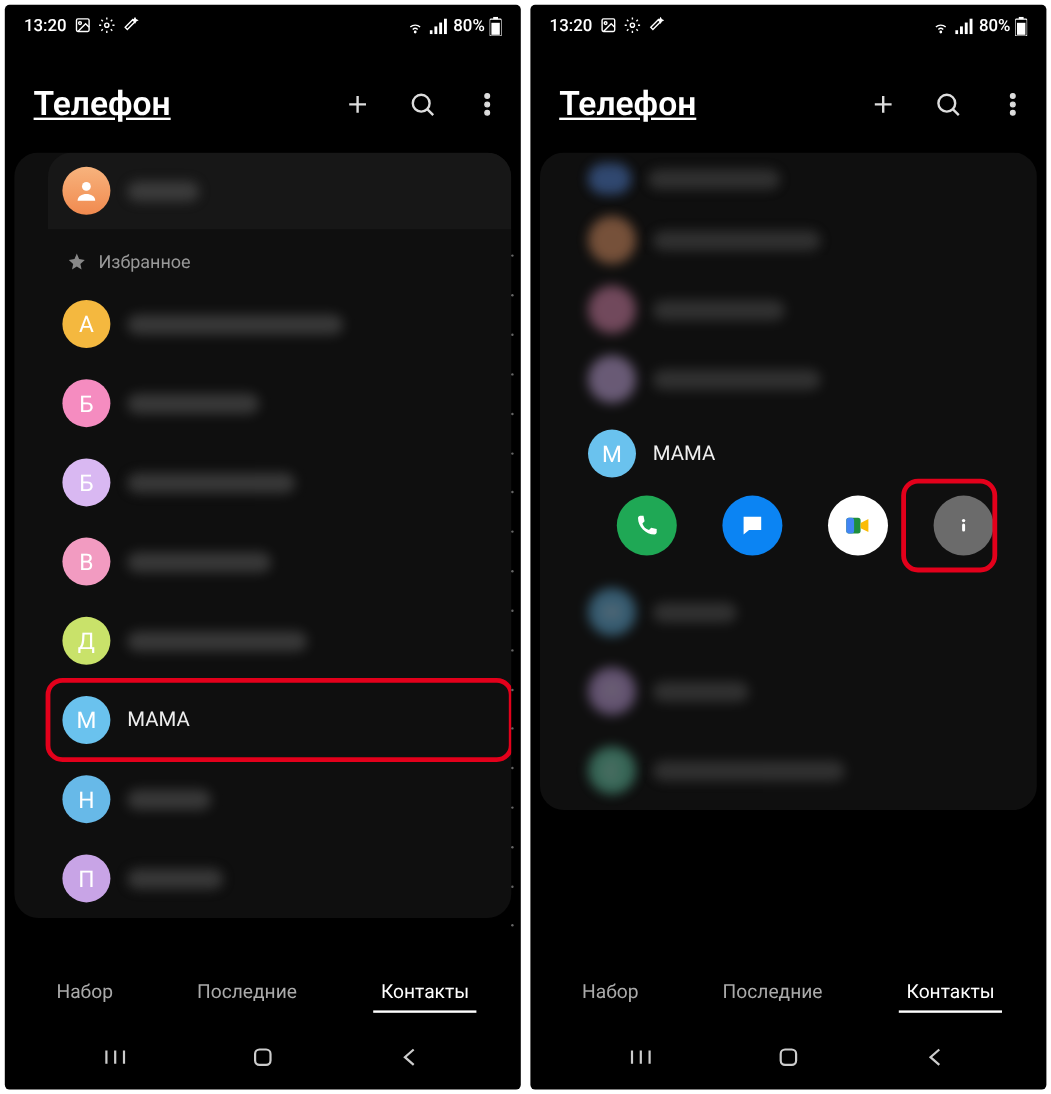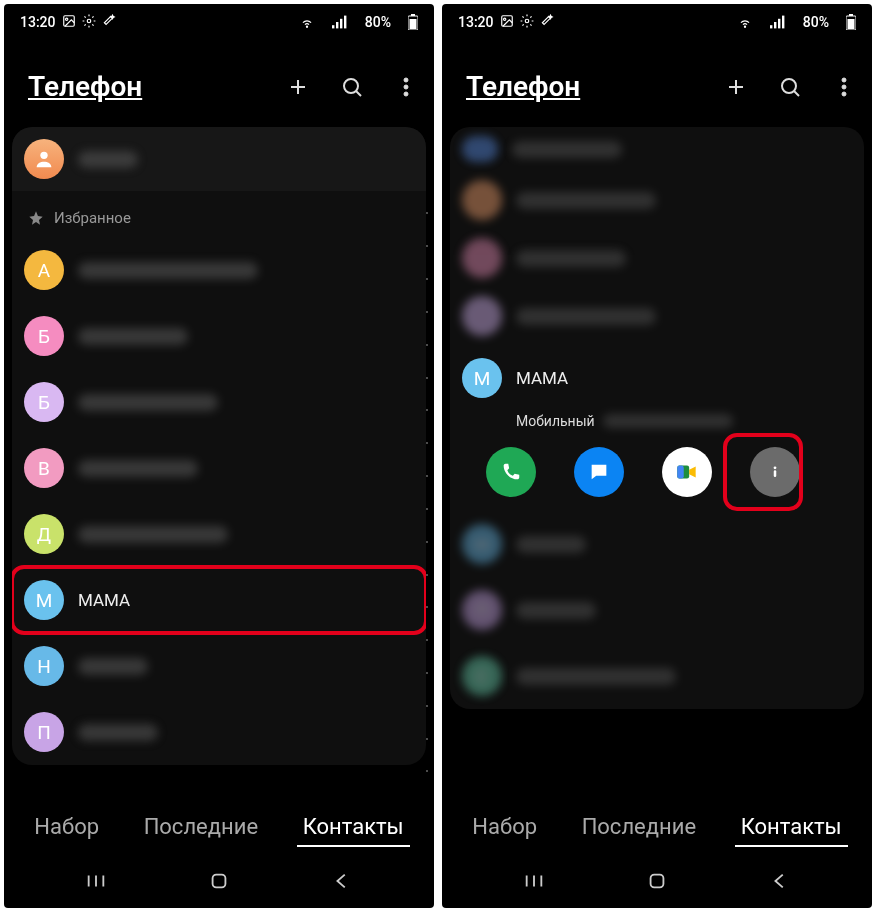--- a/index.html
+++ b/index.html
@@ -1,39 +1,39 @@
 <!DOCTYPE html>
 <html><head>
 <meta charset="utf-8">
 <style>
   * { box-sizing: border-box; margin: 0; padding: 0; }
   body { background: #fff; font-family: -apple-system, Roboto, "Segoe UI", sans-serif; display: flex; gap: 8px; padding: 4px; }
   .phone { width: 430px; height: 904px; background: #000; border-radius: 4px; position: relative; overflow: hidden; display: flex; flex-direction: column; }
   .statusbar { height: 36px; display: flex; justify-content: space-between; align-items: center; padding: 0 16px; color: #fff; font-size: 14px; font-weight: 500; }
   .statusbar .left { display: flex; align-items: flex-start; gap: 6px; }
-  .statusbar .right { display: flex; align-items: center; gap: 17px; }
+  .statusbar .right { display: flex; align-items: center; gap: 4px; }
   .ico { display: inline-flex; align-items: center; justify-content: center; }
   .appheader { display: flex; align-items: center; justify-content: space-between; padding: 30px 16px 24px 24px; }
   .appheader h1 { font-size: 28px; font-weight: 600; color: #fff; text-decoration: underline; }
   .headicons { display: flex; align-items: center; gap: 30px; }
   .headicons .ico svg { stroke: #ddd; }
   .content { flex: 1; position: relative; overflow: hidden; padding: 0 8px; }
-  .card { background: #0f0f0f; border-radius: 20px; overflow: hidden; position: relative; }
+  .card { background: #0f0f0f; border-radius: 20px; overflow: hidden; position: relative; padding-left: 28px; }
   .selfrow { display: flex; align-items: center; height: 64px; padding: 0 12px; gap: 14px; background: #171717; border-radius: 20px 20px 0 0; margin-bottom: 4px; }
   .selfrow .avatar { width: 40px; height: 40px; border-radius: 50%; background: linear-gradient(#f7b37d,#f18a4f); display:flex;align-items:center;justify-content:center; }
   .sectionhead { display: flex; align-items: center; gap: 10px; padding: 14px 16px 10px; color: #999; font-size: 15px; }
   .contactrow { display: flex; align-items: center; height: 66px; padding: 0 12px; gap: 14px; position: relative; }
   .avatar { width: 40px; height: 40px; border-radius: 50%; display: flex; align-items: center; justify-content: center; font-size: 19px; color: #fff; font-weight: 400; flex-shrink: 0; }
   .name { color: #eee; font-size: 17px; }
   .blurred { filter: blur(5px); opacity: .55; }
   .blurredsm { filter: blur(5px); opacity: .45; }
   .scrolltrack { position: absolute; right: 2px; top: 70px; bottom: 10px; width: 10px; display: flex; flex-direction: column; justify-content: space-around; align-items: center; }
   .dot { width: 2px; height: 2px; background: #666; border-radius: 50%; }
   .tabs { display: flex; justify-content: space-around; align-items: center; height: 56px; padding: 0 8px; }
-  .tab { color: #aaa; font-size: 22px; padding: 8px 6px; position: relative; }
+  .tab { color: #aaa; font-size: 16px; padding: 8px 6px; position: relative; }
   .tab.active { color: #fff; }
   .tab.active::after { content:""; position:absolute; left:0; right:0; bottom:0; height:2px; background:#fff; }
   .navbar { height: 54px; display: flex; justify-content: space-around; align-items: center; padding: 0 30px; }
   .highlightbox { position:absolute; border: 4px solid #e3001b; border-radius: 14px; pointer-events: none; }
   .expanded-area { padding: 2px 12px 14px 66px; }
   .phonetype { color: #ddd; font-size: 14px; margin-bottom: 18px; display:flex; gap:8px; align-items:center;}
   .actbtns { display: flex; gap: 38px; justify-content: flex-start; padding-left: 0; }
   .actbtn { width: 50px; height: 50px; border-radius: 50%; display:flex; align-items:center; justify-content:center; flex-shrink:0; }
   .green { background:#1fa855; }
   .blue { background:#0b84f3; }
@@ -332,24 +332,20 @@
           <div class="blurname blurredsm" style="width:140px"></div>
         </div>
 
       <div class="contactrow">
         <div class="avatar" style="background:#6ac2ee">
             <span>М</span>
           </div>
         <div class="name">МАМА</div>
       </div>
       <div class="expanded-area">
-        <div class="phonetype">
-          <span>Мобильный</span>
-          <div class="blurname blurredsm" style="width:130px;height:14px"></div>
-        </div>
         <div class="actbtns" style="margin-left:-30px;position:relative;">
           <div class="actbtn green">
               <svg width="22" height="22" viewBox="0 0 24 24" fill="#fff">
                 <path d="M6 3c-1 0-2 1-2 2 0 8 7 15 15 15 1 0 2-1 2-2v-3l-5-1-2 2c-3-1-5-3-6-6l2-2-1-5H6z"></path>
               </svg>
             </div>
           <div class="actbtn blue">
               <svg width="22" height="22" viewBox="0 0 24 24" fill="#fff">
                 <path d="M4 4h16v12H9l-5 4V4z"></path>
               </svg>

